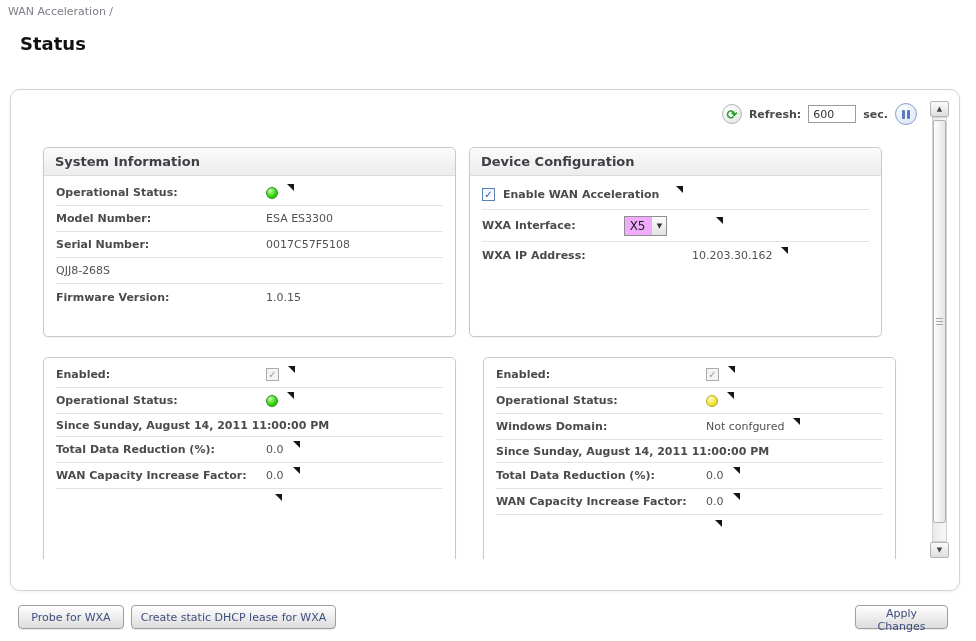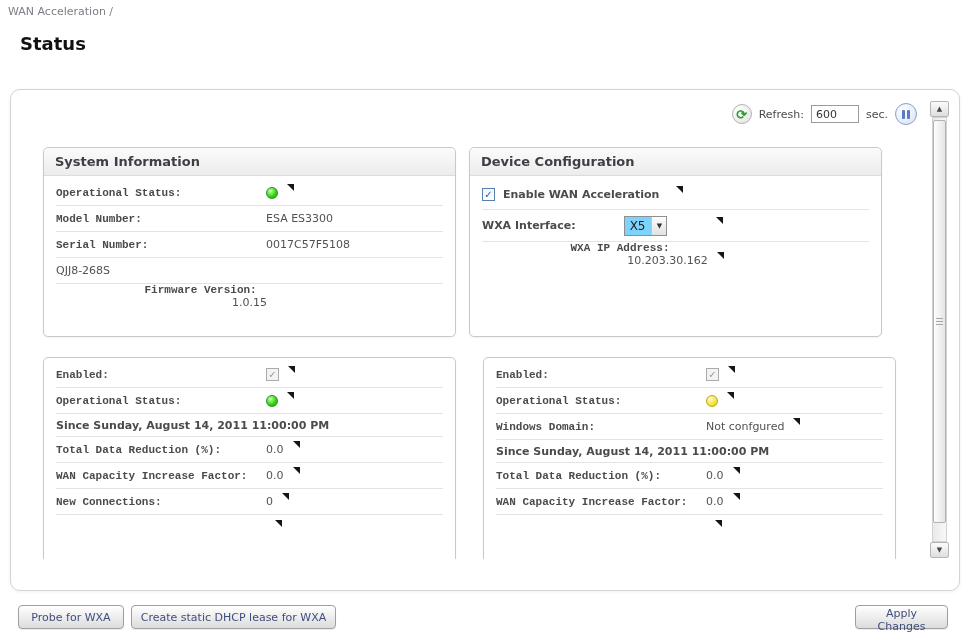--- a/index.html
+++ b/index.html
@@ -16,21 +16,21 @@
     position:absolute; left:10px; top:89px; width:950px; height:502px;
     background:#ffffff; border:1px solid #d4d4d4; border-radius:10px;
     box-shadow:0 1px 4px rgba(0,0,0,0.06);
   }
 
   
   .refresh-bar { position:absolute; top:13px; right:42px; display:flex; align-items:center; gap:7px; z-index:5; }
   .refresh-btn { width:20px; height:20px; border-radius:50%; border:1px solid #b3b3b3; padding:0;
     background:radial-gradient(circle at 32% 28%, #ffffff, #e1e1e1); display:flex; align-items:center; justify-content:center; cursor:pointer; }
   .refresh-glyph { color:#2f9d2f; font-size:13px; font-weight:bold; line-height:1; }
-  .refresh-label,.refresh-unit { font-weight:normal; color:#4a4a4a; }
+  .refresh-label,.refresh-unit { font-weight:bold; color:#4a4a4a; }
   .refresh-input { width:48px; height:18px; border:1px solid #9b9b9b; padding:1px 4px; color:#333;
     font-family:"DejaVu Sans","Liberation Sans",sans-serif; font-size:11px; }
   .pause-btn { width:22px; height:22px; border-radius:50%; border:1px solid #87a0cc; padding:0;
     background:radial-gradient(circle at 32% 28%, #fdfeff, #d8e1f2); display:flex; align-items:center; justify-content:center; cursor:pointer; }
   .pause-bars { display:flex; gap:2px; }
   .pause-bars span { width:3px; height:9px; background:#5b7cc0; border-radius:1px; display:block; }
 
   
   .viewport { position:absolute; left:0; top:0; width:918px; height:469px; overflow:hidden; border-radius:10px 0 0 0; }
 
@@ -38,43 +38,43 @@
   .card { position:absolute; width:413px; background:#fff; border:1px solid #c9c9c9; border-radius:5px; box-shadow:0 1px 2px rgba(0,0,0,0.05); }
   #card-sysinfo  { left:32px;  top:57px;  height:190px; }
   #card-devconf  { left:458px; top:57px;  height:190px; }
   #card-tcp      { left:32px;  top:267px; height:250px; }
   #card-wfs      { left:472px; top:267px; height:250px; }
   .card-header { height:28px; line-height:27px; padding:0 11px; font-size:13px; font-weight:bold; color:#3c3f45;
     background:linear-gradient(#fbfbfb,#ececec); border-bottom:1px solid #dcdcdc; border-radius:5px 5px 0 0; }
   .card-body { padding:4px 12px 0 12px; }
 
   .row { display:flex; align-items:center; min-height:26px; border-bottom:1px solid #e3e3e3; }
-  .row.last { border-bottom:none;flex-direction:column; }
-  .lbl { width:210px; flex-shrink:0; font-weight:bold; color:#4b4b4b;font-family:Liberation Mono, monospace; }
+  .row.last { border-bottom:none; }
+  .lbl { width:210px; flex-shrink:0; font-weight:bold; color:#4b4b4b; }
   .val { color:#525252; }
   .valwrap { display:flex; align-items:center; }
   .marker { width:0; height:0; border-top:7px solid #161616; border-left:7px solid transparent;
     margin-left:9px; position:relative; top:-5px; flex-shrink:0; }
   .since-row { font-weight:bold; color:#4b4b4b; min-height:23px; display:flex; align-items:center; border-bottom:1px solid #e3e3e3; }
   .partial-row { display:flex; min-height:22px; padding-left:210px; align-items:flex-start; padding-top:5px; }
 
   .led { width:12px; height:12px; border-radius:50%; display:inline-block; }
   .led-green  { background:radial-gradient(circle at 35% 30%, #c9ffb9, #33d60e 55%, #17a300); border:1px solid #2f8f22; }
   .led-yellow { background:radial-gradient(circle at 35% 30%, #fffbce, #f6e53e 55%, #d9c413); border:1px solid #bba91e; }
 
   .checkbox { width:13px; height:13px; border:1px solid #8e8e8e; background:#fff; flex-shrink:0;
     display:inline-flex; align-items:center; justify-content:center; font-size:10px; line-height:1; font-weight:bold; }
   .checkbox.checked-blue { border-color:#5a81ad; color:#2b57a7; background:linear-gradient(#eef6fc,#ffffff); cursor:pointer; }
   .checkbox.checked-gray { border-color:#ababab; color:#9b9b9b; background:#f3f3f3; }
 
   .row-check { display:flex; align-items:center; gap:8px; min-height:30px; border-bottom:1px solid #e3e3e3; }
   .chk-label { font-weight:bold; color:#4b4b4b; }
   .row-iface { min-height:32px; border-bottom:1px solid #e3e3e3; display:flex; align-items:center;gap:40px; }
   .lbl-auto { font-weight:bold; color:#4b4b4b; }
-  .dropdown { display:inline-flex; align-items:center; height:20px; border:1px solid #8f8f8f; background:#7dd3fc; margin-left:8px; cursor:pointer; }
+  .dropdown { display:inline-flex; align-items:center; height:20px; border:1px solid #8f8f8f; background:#f0abfc; margin-left:8px; cursor:pointer; }
   .dropdown-value { padding:0 6px 0 5px; color:#222; font-size:12px; }
   .dropdown-arrow-box { width:15px; height:100%; border-left:1px solid #c6c6c6;
     background:linear-gradient(#fdfdfd,#e2e2e2); display:flex; align-items:center; justify-content:center; }
   .dropdown-arrow { font-size:7px; color:#333; }
 
   
   .scrollbar { position:absolute; left:919px; top:11px; width:19px; height:457px; }
   .sb-btn { position:absolute; left:0; width:19px; height:16px; border:1px solid #b5b5b5; border-radius:2px;
     background:linear-gradient(#fbfbfb,#dedede); display:flex; align-items:center; justify-content:center; cursor:pointer; }
   .sb-up { top:0; } .sb-down { bottom:0; }
@@ -199,27 +199,20 @@
             <span class="marker"></span>
           </span>
         </div>
         <div class="row">
           <span class="lbl">WAN Capacity Increase Factor:</span>
           <span class="valwrap">
             <span class="val">0.0</span>
             <span class="marker"></span>
           </span>
         </div>
-        <div class="row">
-          <span class="lbl">New Connections:</span>
-          <span class="valwrap">
-            <span class="val">0</span>
-            <span class="marker"></span>
-          </span>
-        </div>
         <div class="partial-row">
           <span class="marker" style="top:0;"></span>
         </div>
       </div>
     </section>
 
     <section class="card" id="card-wfs">
       <div class="card-body">
         <div class="row">
           <span class="lbl">Enabled:</span>

